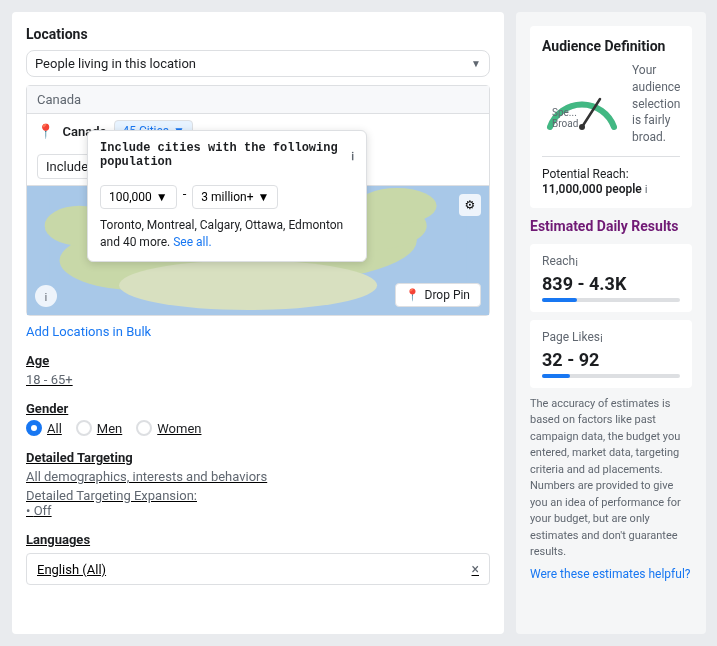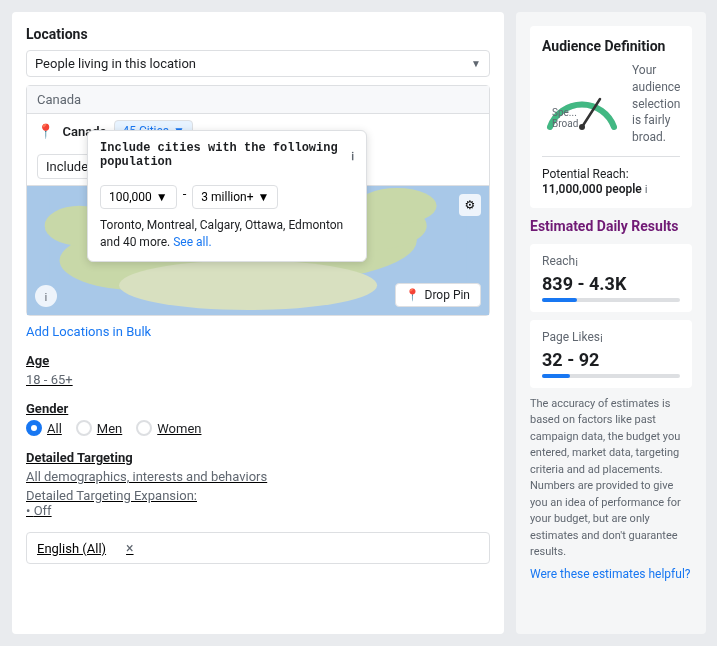--- a/index.html
+++ b/index.html
@@ -40,20 +40,21 @@
       cursor: pointer;
       display: flex;
       align-items: center;
       justify-content: space-between;
       gap: 6px;
       color: #1c1e21;
       font-size: 13px;
     }
     .dropdown.full-width {
       width: 100%;
+      border-radius: 8px;
     }
     .dropdown .caret {
       color: #606770;
       font-size: 10px;
     }
     .canada-box {
       border: 1px solid #dddfe2;
       border-radius: 4px;
       overflow: visible;
       position: relative;
@@ -268,20 +269,21 @@
       border-radius: 50%;
       background: #fff;
     }
     .languages-input {
       border: 1px solid #dddfe2;
       border-radius: 4px;
       padding: 7px 10px;
       width: 100%;
       display: flex;
       align-items: center;
+      justify-content: space-between;
       background: #fff;
       margin-top: 6px;
       gap: 20px;
     }
     .clear-btn {
       color: #606770;
       cursor: pointer;
       font-size: 14px;
     }
     
@@ -506,20 +508,21 @@
     <div class="field-label">Detailed Targeting</div>
     <div class="field-value">All demographics, interests and behaviors</div>
     <div style="margin-top:4px;">
       <span class="field-value">Detailed Targeting Expansion:</span>
     </div>
     <div class="field-value bullet-item">Off</div>
   </div>
 
   
   <div class="field-section">
+    <div class="field-label">Languages</div>
     <div class="languages-input">
       <span>English (All)</span>
       <span class="clear-btn">×</span>
     </div>
   </div>
 
 </div>
 
 <div class="right-panel">
 

